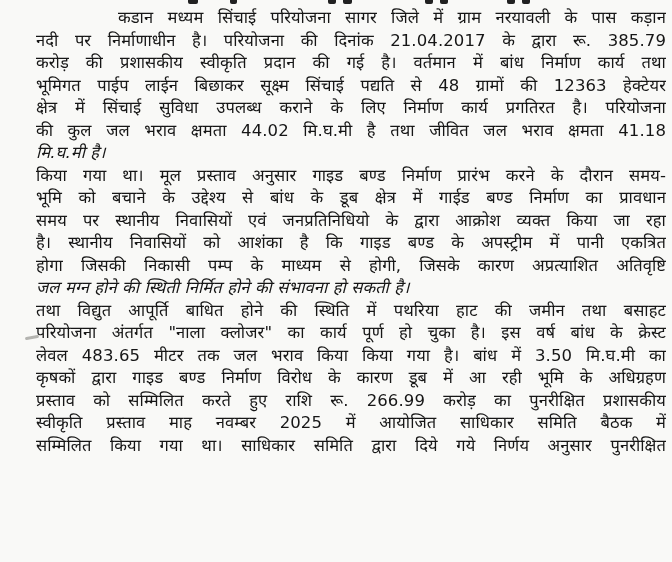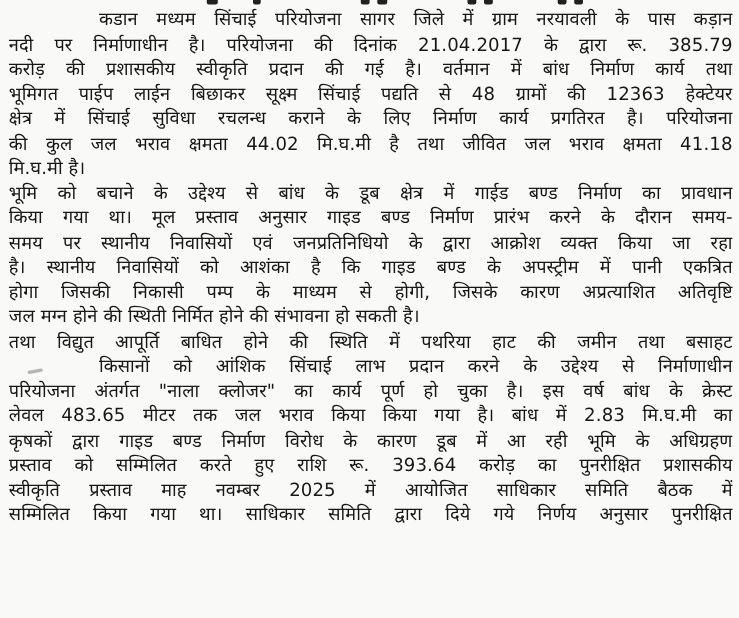--- a/index.html
+++ b/index.html
@@ -28,26 +28,28 @@
   }
   .line {
     font-size: 16.5px;
     line-height: 22.5px;
     height: 22.5px;
     overflow: hidden;
     text-align: justify;
     text-align-last: justify;
     font-weight: 500;
     letter-spacing: 0.1px;
+    margin-left: 28px;
   }
   .line.first {
     padding-left: 82px;
   }
   .line.end {
     text-align-last: left;
+    font-style: italic;
   }
   
   .artifacts i {
     position: absolute;
     top: 0;
     height: 4px;
     background: #212121;
     border-radius: 0 0 2px 2px;
   }
   
@@ -76,34 +78,33 @@
     <i style="left:440px;width:8px"></i>
     <i style="left:507px;width:8px"></i>
     <i style="left:522px;width:8px"></i>
   </div>
 
   <div class="doc" id="doc" style="color: rgb(22, 22, 22);">
       <div class="line first">कडान मध्यम सिंचाई परियोजना सागर जिले में ग्राम नरयावली के पास कड़ान</div>
       <div class="line">नदी पर निर्माणाधीन है। परियोजना की दिनांक 21.04.2017 के द्वारा रू. 385.79</div>
       <div class="line">करोड़ की प्रशासकीय स्वीकृति प्रदान की गई है। वर्तमान में बांध निर्माण कार्य तथा</div>
       <div class="line">भूमिगत पाईप लाईन बिछाकर सूक्ष्म सिंचाई पद्यति से 48 ग्रामों की 12363 हेक्टेयर</div>
-      <div class="line">क्षेत्र में सिंचाई सुविधा रचलन्ध कराने के लिए निर्माण कार्य प्रगतिरत है। परियोजना</div>
+      <div class="line">क्षेत्र में सिंचाई सुविधा उपलब्ध कराने के लिए निर्माण कार्य प्रगतिरत है। परियोजना</div>
       <div class="line">की कुल जल भराव क्षमता 44.02 मि.घ.मी है तथा जीवित जल भराव क्षमता 41.18</div>
       <div class="line end">मि.घ.मी है।</div>
+      <div class="line">किया गया था। मूल प्रस्ताव अनुसार गाइड बण्ड निर्माण प्रारंभ करने के दौरान समय-</div>
       <div class="line">भूमि को बचाने के उद्देश्य से बांध के डूब क्षेत्र में गाईड बण्ड निर्माण का प्रावधान</div>
-      <div class="line">किया गया था। मूल प्रस्ताव अनुसार गाइड बण्ड निर्माण प्रारंभ करने के दौरान समय-</div>
       <div class="line">समय पर स्थानीय निवासियों एवं जनप्रतिनिधियो के द्वारा आक्रोश व्यक्त किया जा रहा</div>
       <div class="line">है। स्थानीय निवासियों को आशंका है कि गाइड बण्ड के अपस्ट्रीम में पानी एकत्रित</div>
       <div class="line">होगा जिसकी निकासी पम्प के माध्यम से होगी, जिसके कारण अप्रत्याशित अतिवृष्टि</div>
       <div class="line end">जल मग्न होने की स्थिती निर्मित होने की संभावना हो सकती है।</div>
       <div class="line">तथा विद्युत आपूर्ति बाधित होने की स्थिति में पथरिया हाट की जमीन तथा बसाहट</div>
-      <div class="line first">किसानों को आंशिक सिंचाई लाभ प्रदान करने के उद्देश्य से निर्माणाधीन</div>
       <div class="line">परियोजना अंतर्गत "नाला क्लोजर" का कार्य पूर्ण हो चुका है। इस वर्ष बांध के क्रेस्ट</div>
-      <div class="line">लेवल 483.65 मीटर तक जल भराव किया किया गया है। बांध में 2.83 मि.घ.मी का</div>
+      <div class="line">लेवल 483.65 मीटर तक जल भराव किया किया गया है। बांध में 3.50 मि.घ.मी का</div>
       <div class="line">कृषकों द्वारा गाइड बण्ड निर्माण विरोध के कारण डूब में आ रही भूमि के अधिग्रहण</div>
-      <div class="line">प्रस्ताव को सम्मिलित करते हुए राशि रू. 393.64 करोड़ का पुनरीक्षित प्रशासकीय</div>
+      <div class="line">प्रस्ताव को सम्मिलित करते हुए राशि रू. 266.99 करोड़ का पुनरीक्षित प्रशासकीय</div>
       <div class="line">स्वीकृति प्रस्ताव माह नवम्बर 2025 में आयोजित साधिकार समिति बैठक में</div>
       <div class="line">सम्मिलित किया गया था। साधिकार समिति द्वारा दिये गये निर्णय अनुसार पुनरीक्षित</div>
     </div>
 
   <div class="smudge"></div>
 
 </div>
 
 </body></html>

